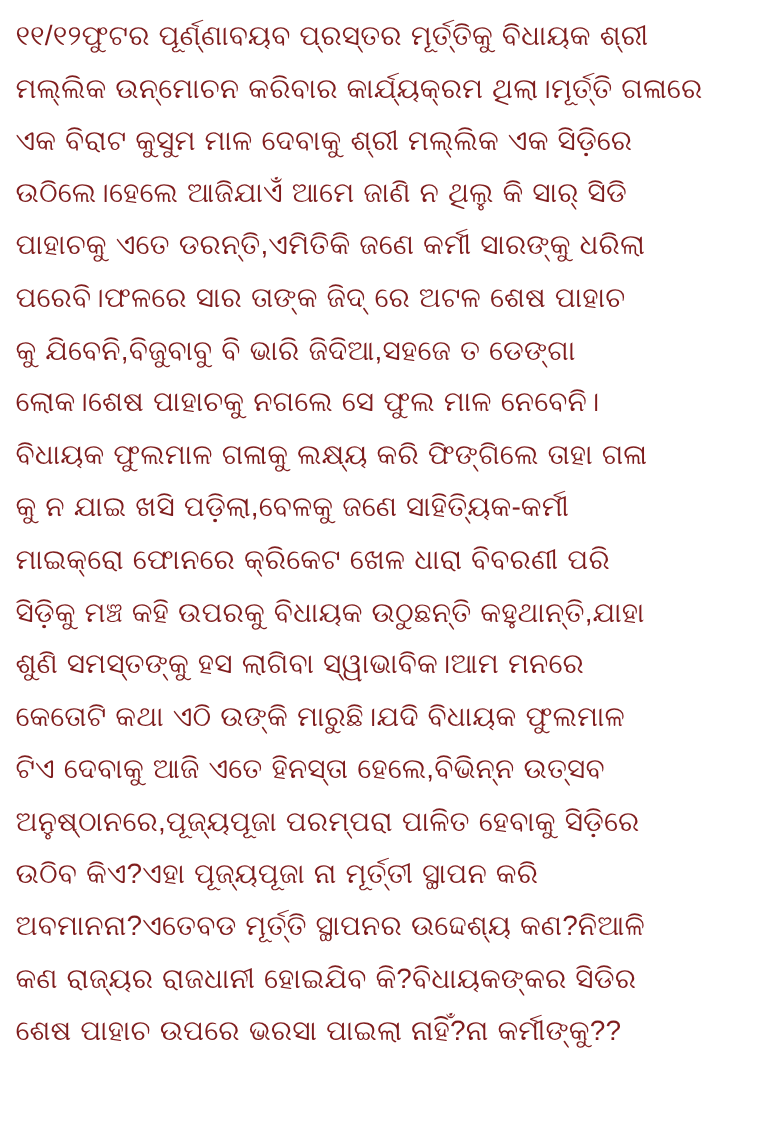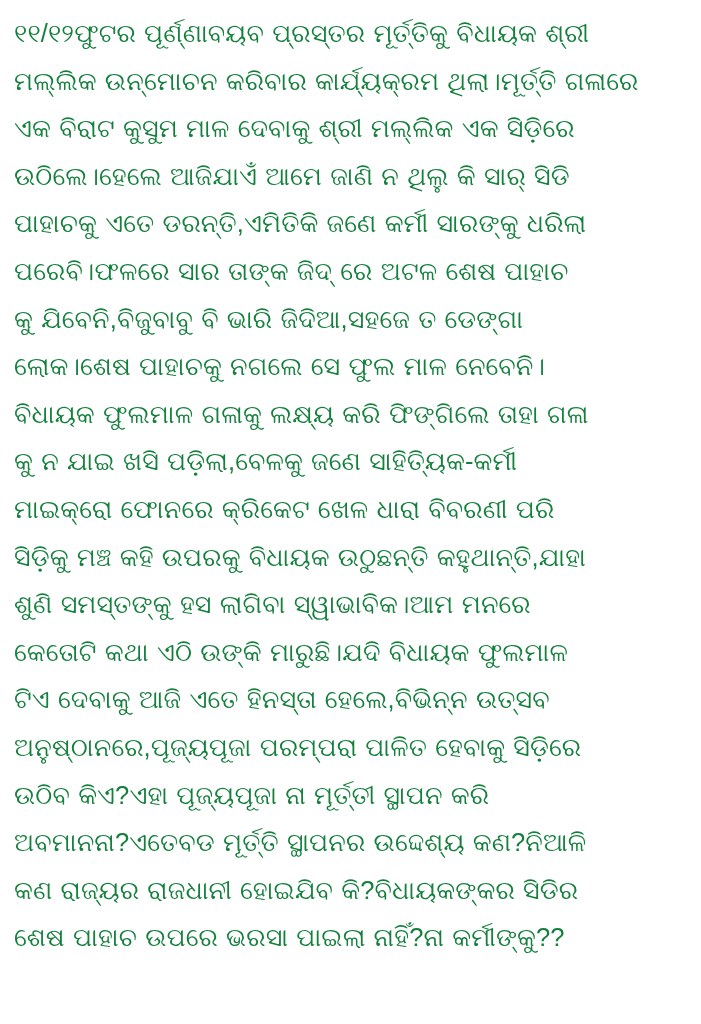--- a/index.html
+++ b/index.html
@@ -30,21 +30,21 @@
     text-align: left;
     white-space: pre-wrap;
     overflow-wrap: break-word;
     font-weight: 400;
   }
 </style>
 </head>
 <body>
 
 <div id="page" style="background: rgb(255, 255, 255);">
-  <div class="body-text" style="color: #15803d;">୧୧/୧୨ଫୁଟର ପୂର୍ଣ୍ଣାବୟବ ପ୍ରସ୍ତର ମୂର୍ତ୍ତିକୁ ବିଧାୟକ ଶ୍ରୀ
+  <div class="body-text" style="color: #7f1d1d;">୧୧/୧୨ଫୁଟର ପୂର୍ଣ୍ଣାବୟବ ପ୍ରସ୍ତର ମୂର୍ତ୍ତିକୁ ବିଧାୟକ ଶ୍ରୀ
 ମଲ୍ଲିକ ଉନ୍ମୋଚନ କରିବାର କାର୍ଯ୍ୟକ୍ରମ ଥିଲା।ମୂର୍ତ୍ତି ଗଳାରେ
 ଏକ ବିରାଟ କୁସୁମ ମାଳ ଦେବାକୁ ଶ୍ରୀ ମଲ୍ଲିକ ଏକ ସିଡ଼ିରେ
 ଉଠିଲେ।ହେଲେ ଆଜିଯାଏଁ ଆମେ ଜାଣି ନ ଥିଲୁ କି ସାର୍ ସିଡି
 ପାହାଚକୁ ଏତେ ଡରନ୍ତି,ଏମିତିକି ଜଣେ କର୍ମୀ ସାରଙ୍କୁ ଧରିଲା
 ପରେବି।ଫଳରେ ସାର ତାଙ୍କ ଜିଦ୍ ରେ ଅଟଳ ଶେଷ ପାହାଚ
 କୁ ଯିବେନି,ବିଜୁବାବୁ ବି ଭାରି ଜିଦିଆ,ସହଜେ ତ ଡେଙ୍ଗା
 ଲୋକ।ଶେଷ ପାହାଚକୁ ନଗଲେ ସେ ଫୁଲ ମାଳ ନେବେନି।
 ବିଧାୟକ ଫୁଲମାଳ ଗଳାକୁ ଲକ୍ଷ୍ୟ କରି ଫିଙ୍ଗିଲେ ତାହା ଗଳା
 କୁ ନ ଯାଇ ଖସି ପଡ଼ିଲା,ବେଳକୁ ଜଣେ ସାହିତ୍ୟିକ-କର୍ମୀ
 ମାଇକ୍ରୋ ଫୋନରେ କ୍ରିକେଟ ଖେଳ ଧାରା ବିବରଣୀ ପରି

